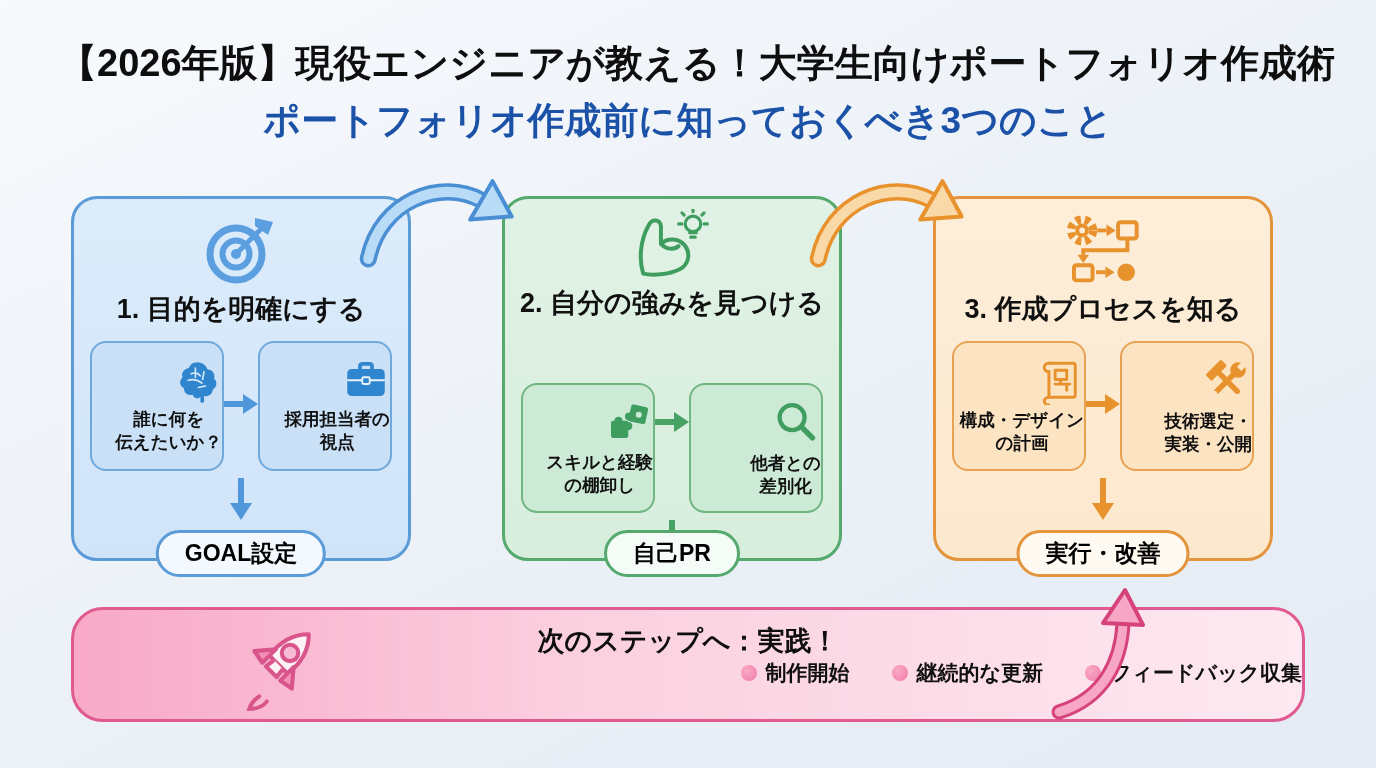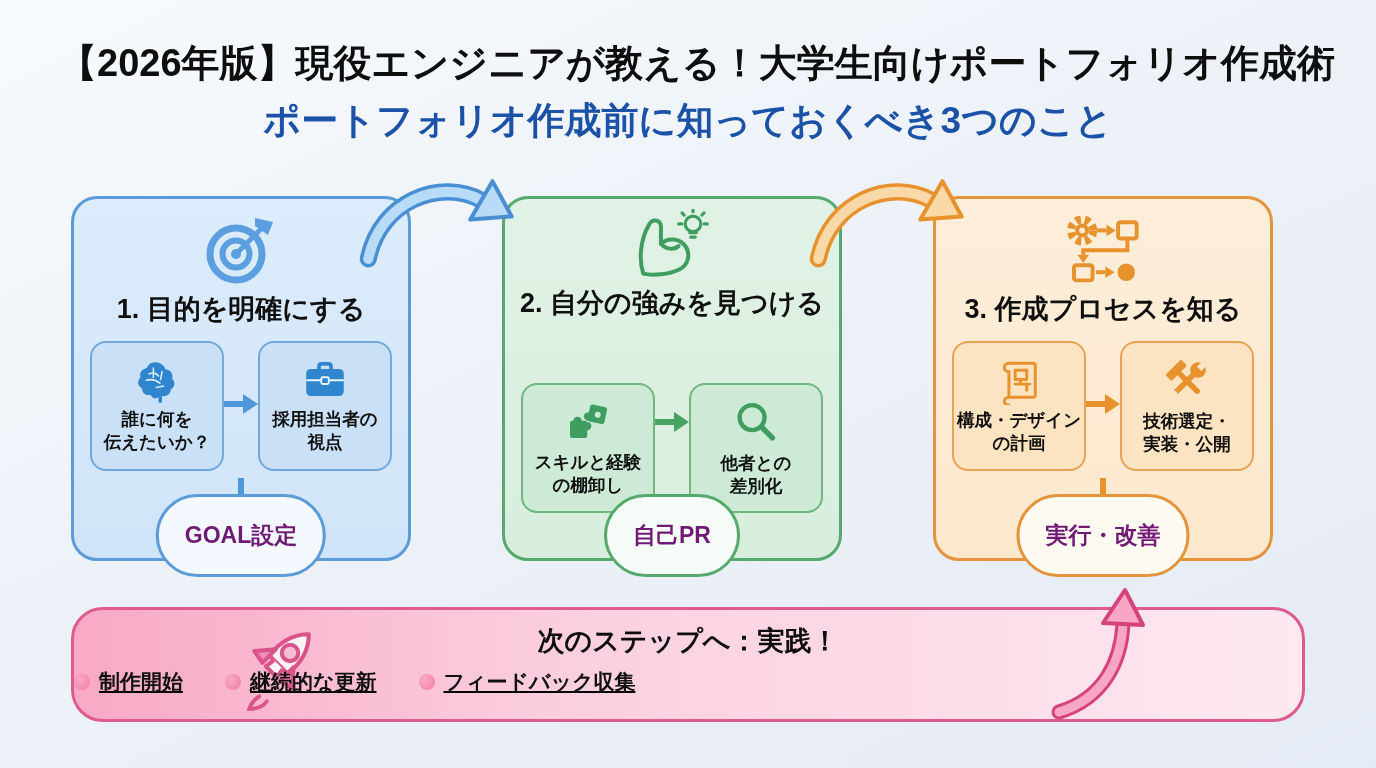--- a/index.html
+++ b/index.html
@@ -15,44 +15,44 @@
   .card{position:absolute;top:196px;width:340px;height:365px;border-radius:26px;
         border:3px solid;box-sizing:border-box;display:flex;flex-direction:column;align-items:center;}
   .card-blue{left:71px;background:linear-gradient(180deg,#dcecfb,#d0e4f9);border-color:#5b9bd8;}
   .card-green{left:502px;background:linear-gradient(180deg,#e0f2e5,#d8eedd);border-color:#55a96c;}
   .card-orange{left:933px;background:linear-gradient(180deg,#fdeeda,#fce8cd);border-color:#e3943c;}
   .card-icon{margin-top:10px;height:80px;display:flex;align-items:center;justify-content:center;}
   .card-title{margin-top:2px;font-size:27px;font-weight:800;color:#101010;white-space:nowrap;}
   .box-row{margin-top:14px;width:100%;padding:0 16px;box-sizing:border-box;
            display:flex;align-items:center;justify-content:space-between;}
   .sub-box{width:150px;height:130px;border-radius:16px;border:2.5px solid;box-sizing:border-box;
-           display:flex;flex-direction:column;align-items:center;justify-content:center;}
+           display:flex;flex-direction:column;align-items:flex-end;justify-content:center;}
   .card-blue  .sub-box{background:#c9e0f7;border-color:#6fa8dd;}
   .card-green .sub-box{background:#cdead6;border-color:#6fb680;margin-top:48px;}
   .card-orange .sub-box{background:#fce3c2;border-color:#e8a254;}
   .sub-label{font-size:17.5px;font-weight:700;color:#101010;line-height:1.3;text-align:center;white-space:nowrap;}
   .pill{position:absolute;bottom:-19px;left:50%;transform:translateX(-50%);
-        border:3px solid;border-radius:999px;padding:23px 26px;font-size:23px;font-weight:800;
-        color:#701a75;white-space:nowrap;background:#fbfdff;}
+        border:3px solid;border-radius:999px;padding:5px 26px;font-size:23px;font-weight:800;
+        color:#000000;white-space:nowrap;background:#fbfdff;}
   .card-blue  .pill{border-color:#5b9bd8;background:#f3f9fe;}
   .card-green .pill{border-color:#55a96c;background:#f5fcf7;}
   .card-orange .pill{border-color:#e3943c;background:#fffaf1;}
   .v-arrow{margin-top:7px;}
   
   .connector{position:absolute;z-index:5;}
   #connector-1{left:356px;top:166px;width:172px;height:106px;}
   #connector-2{left:802px;top:166px;width:180px;height:106px;}
   
   .banner{position:absolute;left:71px;top:607px;width:1234px;height:115px;border-radius:32px;
           border:3.5px solid #e05a8f;box-sizing:border-box;
           background:linear-gradient(90deg,#f8a9c6 0%,#fbcfdf 40%,#fde9f1 100%);}
   .banner-rocket{position:absolute;left:160px;top:8px;}
   .banner-center{position:absolute;left:0;right:0;top:13px;text-align:center;}
   .banner-title{font-size:27px;font-weight:800;color:#0e0e0e;}
-  .banner-bullets{margin-top:9px;display:flex;justify-content:flex-start;align-items:center;gap:42px;text-decoration:underline;}
+  .banner-bullets{display:flex;justify-content:flex-end;align-items:center;gap:42px;}
   .bullet{display:flex;align-items:center;gap:9px;font-size:21px;font-weight:700;color:#101010;}
   .dot{width:16px;height:16px;border-radius:50%;background:radial-gradient(circle at 35% 35%,#f9a9c4,#f07ba8);}
   #pink-arrow{position:absolute;left:1046px;top:584px;width:112px;height:140px;z-index:6;}
 </style>
 </head>
 <body>
 
 <div class="page">
 
   <div class="title">【2026年版】現役エンジニアが教える！大学生向けポートフォリオ作成術</div>

